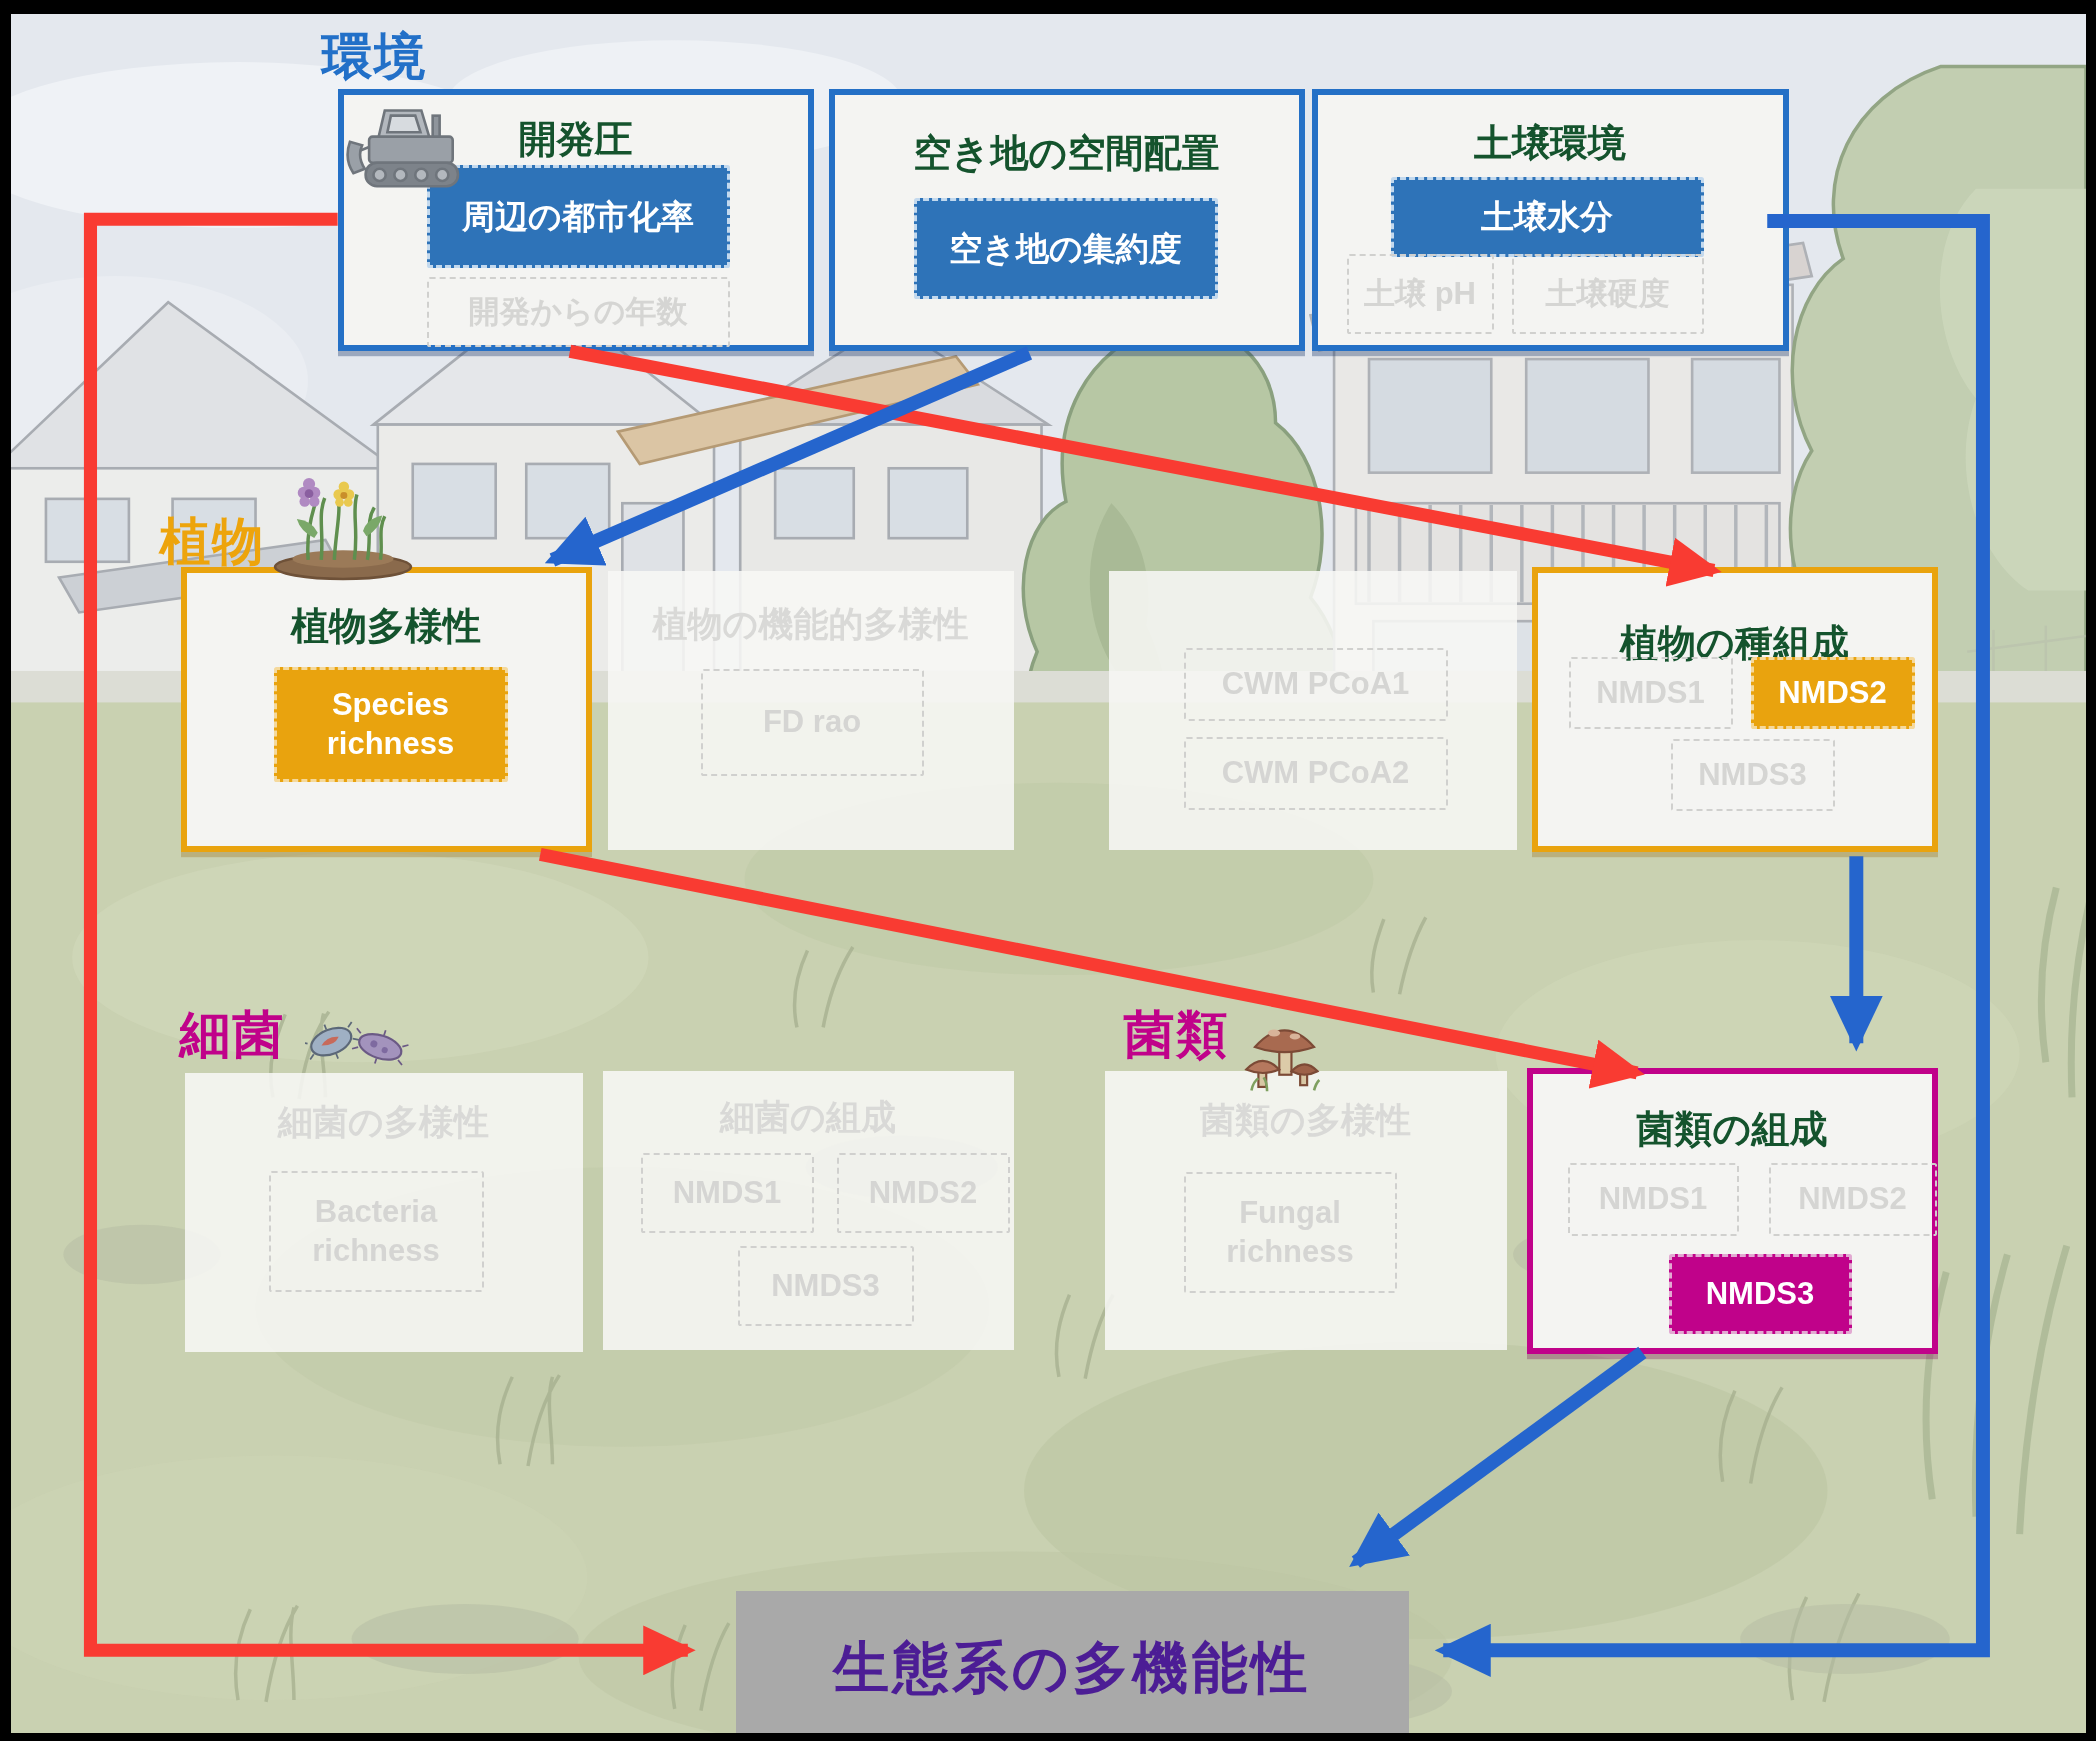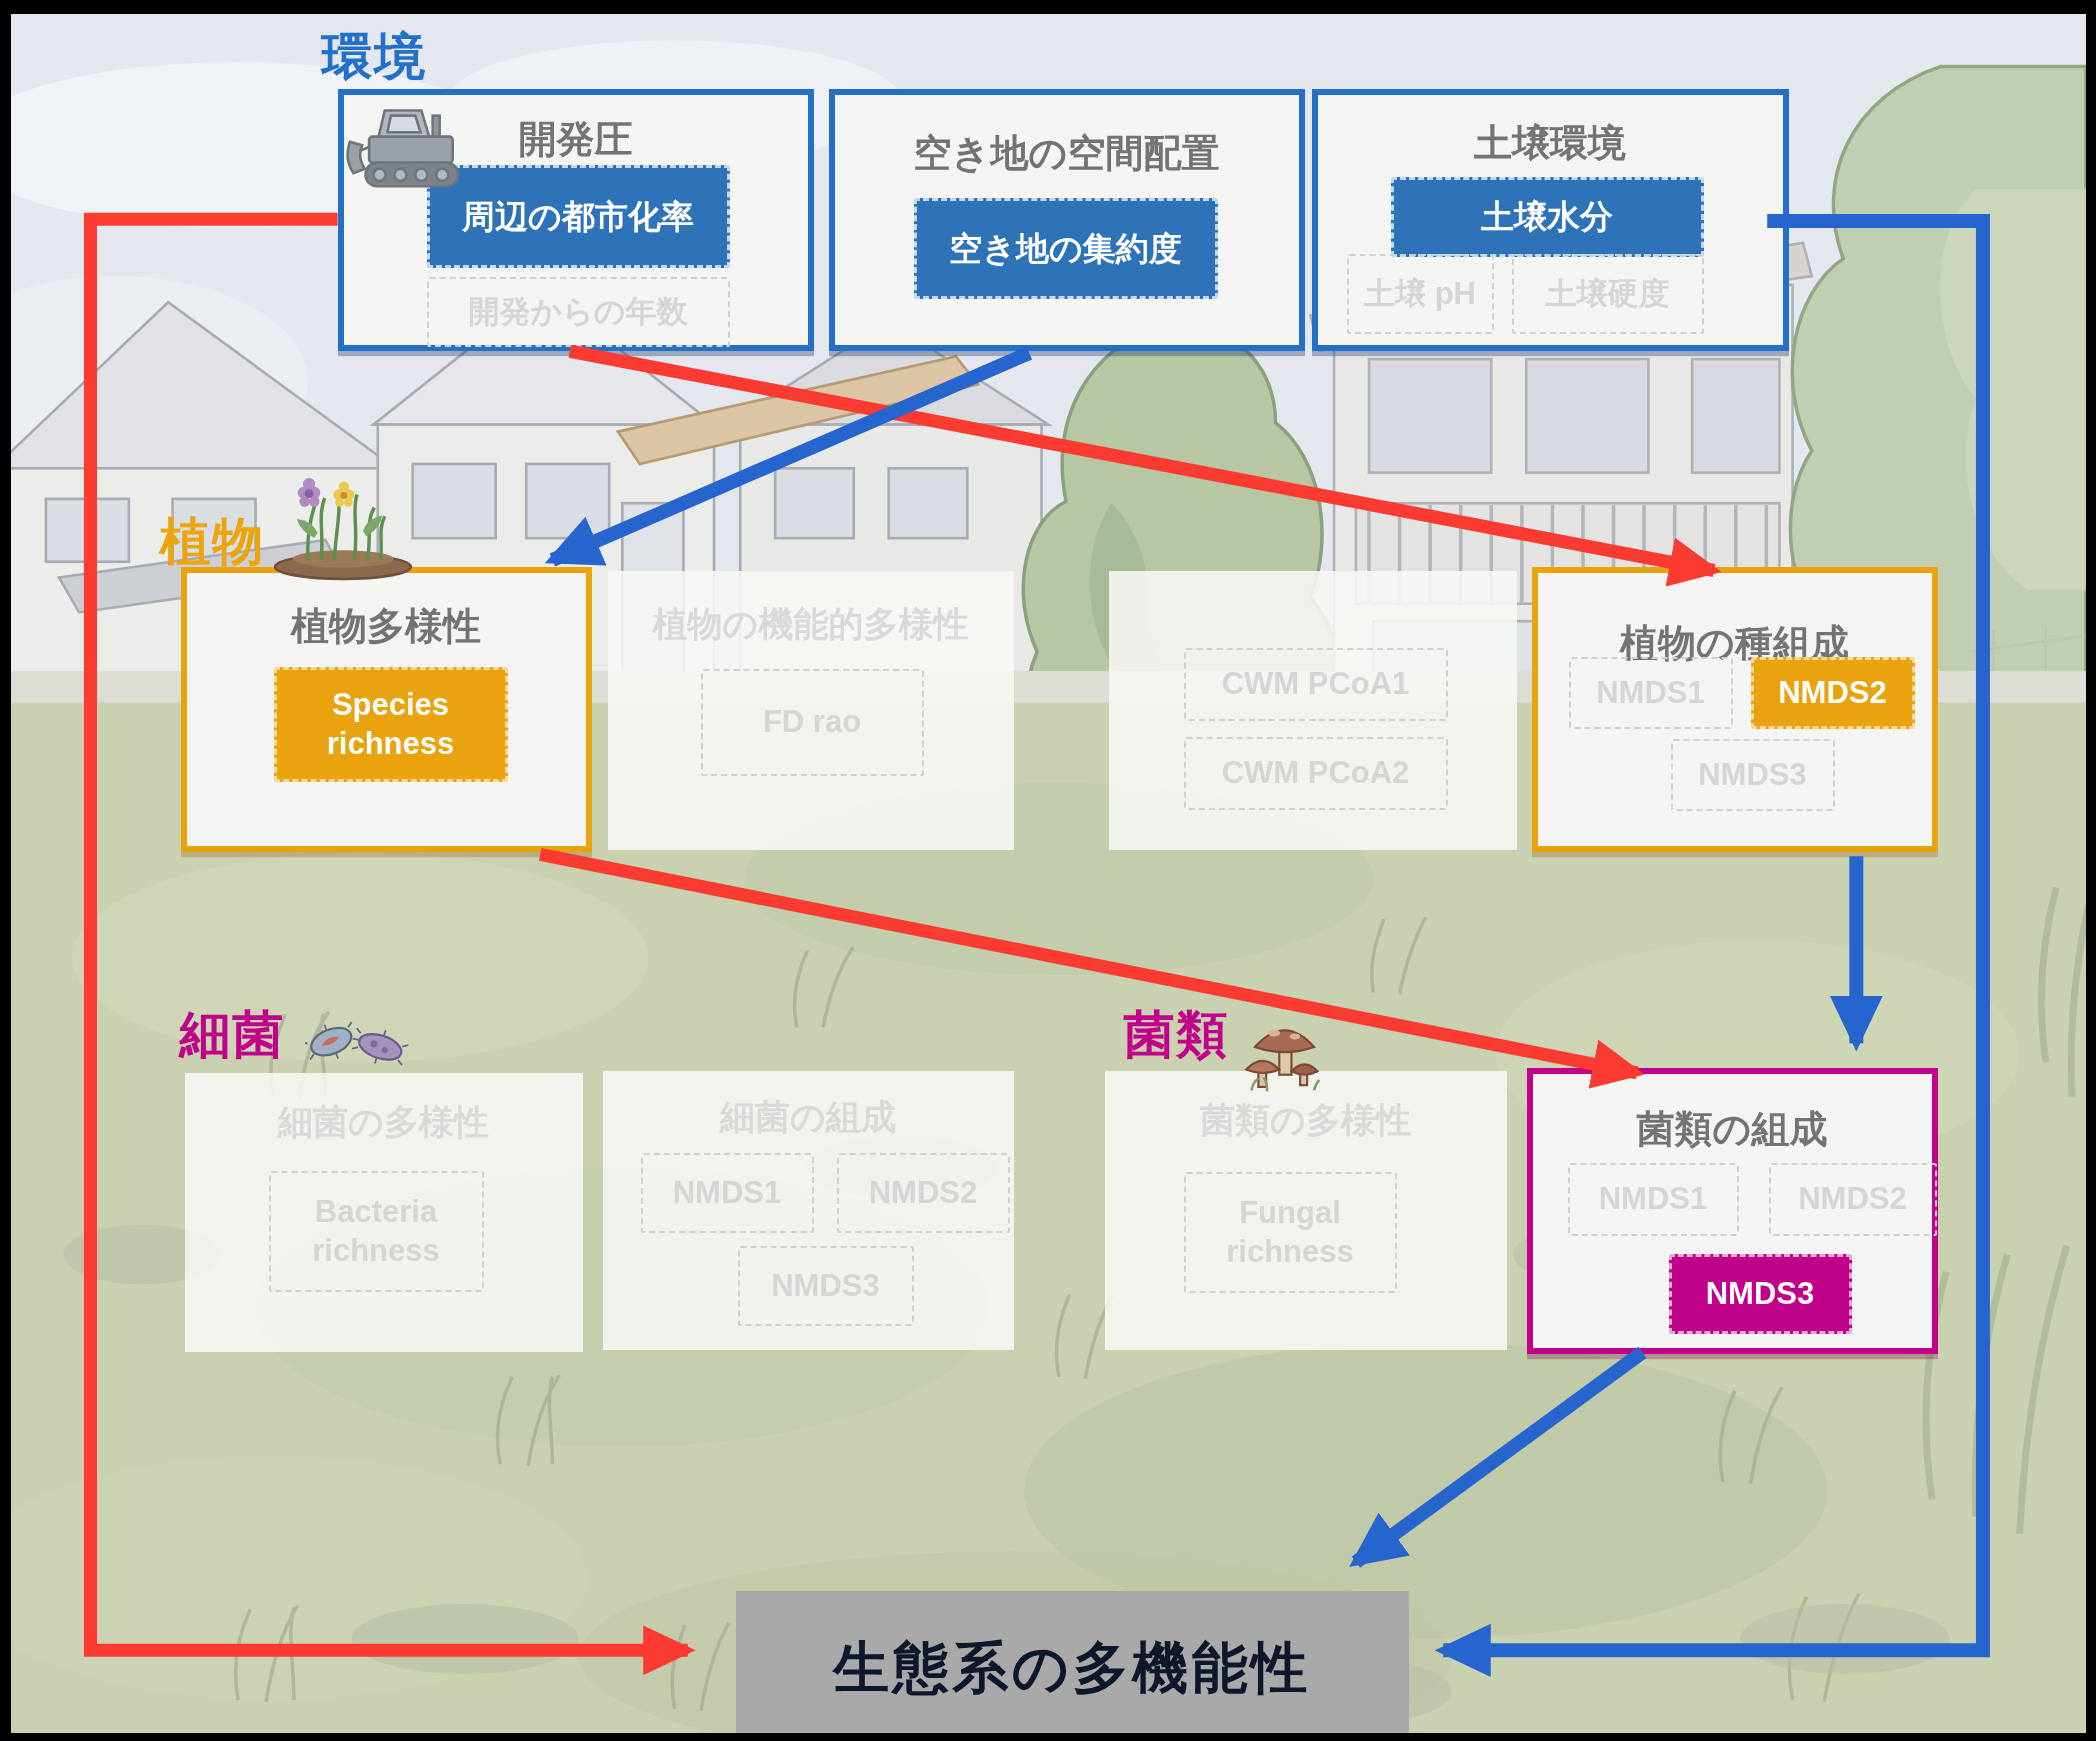--- a/index.html
+++ b/index.html
@@ -9,32 +9,32 @@
   #arrows{position:absolute;left:0;top:0;width:100%;height:100%;z-index:30;pointer-events:none;}
   .seclabel{position:absolute;font-size:51px;font-weight:bold;z-index:10;letter-spacing:1.7px;}
   .seclabel--blue{color:#2270c8;}
   .seclabel--orange{color:#eda40c;}
   .seclabel--magenta{color:#c0028a;}
   .box{position:absolute;background:#f4f4f2;box-sizing:border-box;z-index:5;}
   .box--blue{border:6.1px solid #2470c6;box-shadow:0 5.2px 0 rgba(20,50,100,.35);}
   .box--orange{border:6.1px solid #e9a30e;box-shadow:0 5.2px 0 rgba(150,100,10,.3);}
   .box--magenta{border:6.1px solid #c0028a;box-shadow:0 5.2px 0 rgba(120,0,80,.3);}
   .box--ghost{background:rgba(247,247,245,.88);}
-  .box__title{position:absolute;left:0;right:0;text-align:center;font-weight:bold;font-size:38px;color:#737373;}
+  .box__title{position:absolute;left:0;right:0;text-align:center;font-weight:bold;font-size:38px;color:#14532d;}
   .box__title--ghost{color:#d9d9d7;}
   .box__title--sm{font-size:35px;}
   .chip{position:absolute;display:flex;align-items:center;justify-content:center;text-align:center;
         font-weight:bold;border-radius:2.6px;white-space:pre-line;line-height:1.25;box-sizing:border-box;}
   .chip--blue{background:#2e73b8;color:#fff;border:3.5px dashed #c3d9ee;font-size:33px;}
   .chip--orange{background:#e9a30e;color:#fff;border:3.5px dashed #f5d99c;font-size:31px;}
   .chip--magenta{background:#c0028a;color:#fff;border:3.5px dashed #e2a9d2;font-size:31px;}
   .chip--ghost{background:transparent;color:#d5d5d3;border:2.6px dashed #d0d0ce;font-size:31px;}
   #outcome{position:absolute;left:725px;top:1577px;width:673px;height:155px;background:#a9a9a9;
            display:flex;align-items:center;justify-content:center;z-index:5;}
-  #outcome span{color:#0f172a;font-weight:bold;font-size:56px;letter-spacing:3.5px;}
+  #outcome span{color:#4c1d95;font-weight:bold;font-size:56px;letter-spacing:3.5px;}
   .icon{position:absolute;z-index:12;}
 </style>
 </head>
 <body>
 
 <div id="stage">
 
   <svg id="bg" viewBox="0 0 2376 1968" preserveAspectRatio="none">
     <rect width="2376" height="1968" fill="#e4e8ee"></rect>
     <ellipse cx="260" cy="150" rx="320" ry="95" fill="#eff2f6"></ellipse>

